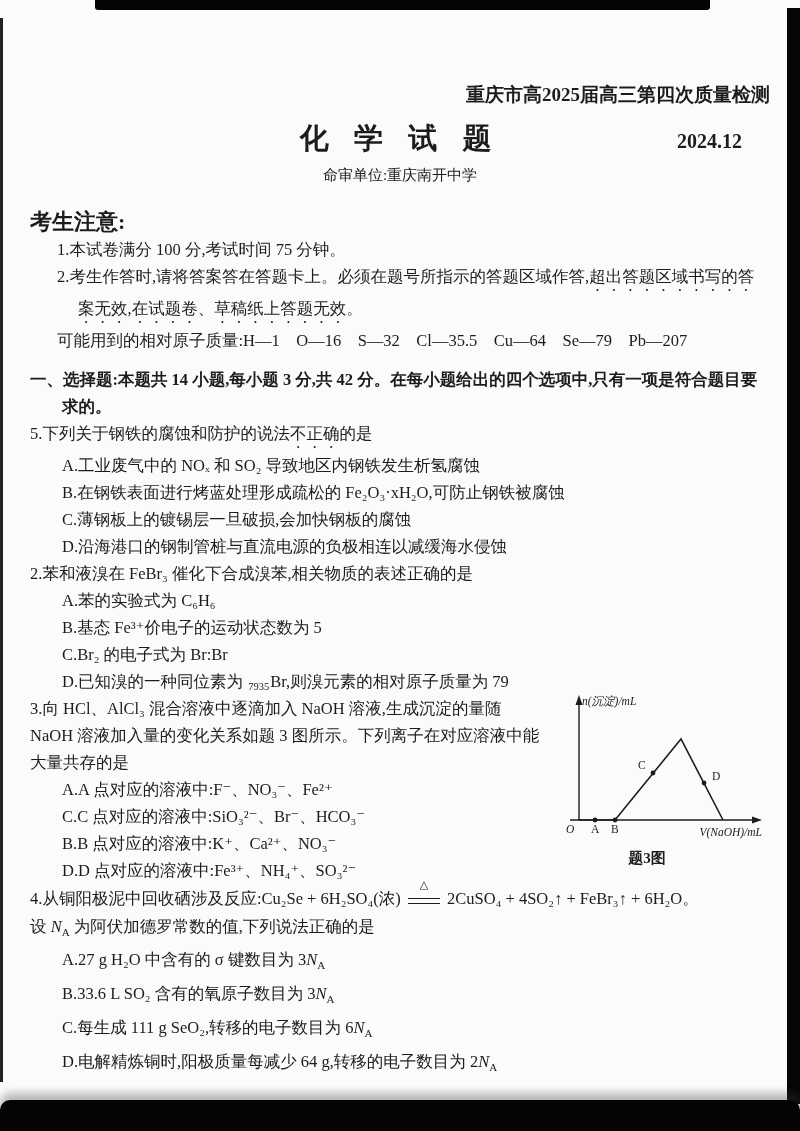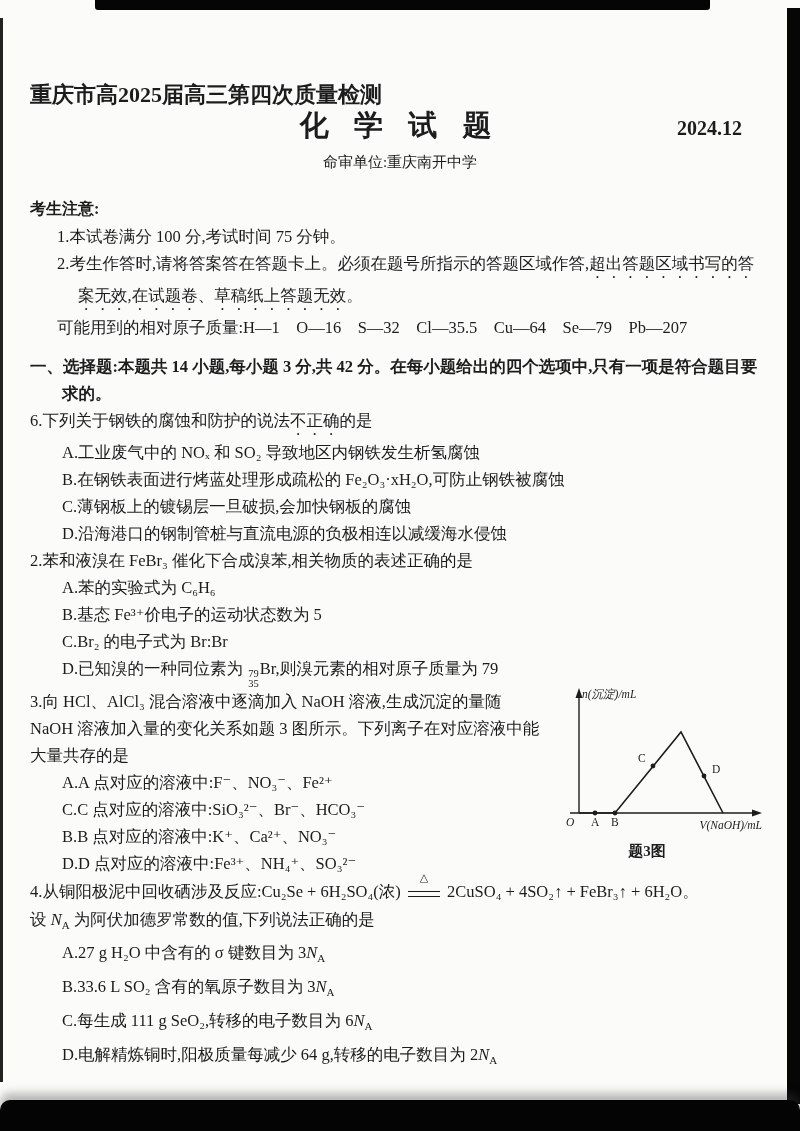--- a/index.html
+++ b/index.html
@@ -6,43 +6,43 @@
   body{font-family:"Liberation Serif","DejaVu Serif",serif;color:#1c1c1c;}
   .page{position:absolute;left:0;top:0;width:800px;height:1131px;box-sizing:border-box;
         padding:84px 30px 0 30px;}
   
   .scan-top{position:absolute;left:95px;top:0;width:615px;height:10px;background:#050505;border-radius:0 0 3px 3px;}
   .scan-right{position:absolute;right:0;top:8px;width:13px;height:1096px;background:#060606;}
   .scan-left{position:absolute;left:0;top:18px;width:3px;height:1064px;background:#222;}
   .scan-bottom{position:absolute;left:0;top:1100px;width:800px;height:31px;background:#040404;
                border-radius:10px 10px 0 0;box-shadow:0 -7px 9px rgba(60,60,60,.35);}
   
-  .exam-line{text-align:left;font-weight:bold;font-size:22px;line-height:22px;}
-  .title-row{position:relative;height:38px;}
+  .exam-line{text-align:right;font-weight:bold;font-size:19px;line-height:22px;}
+  .title-row{position:relative;margin-top:13px;height:38px;}
   .main-title{text-align:center;font-weight:bold;font-size:29px;letter-spacing:9px;line-height:38px;}
   .date{position:absolute;right:28px;top:11px;font-weight:bold;font-size:20px;letter-spacing:0;}
   .unit{text-align:center;font-weight:normal;font-size:15px;margin-top:9px;line-height:18px;}
   
   .notice{margin-top:24px;font-size:16.5px;line-height:27px;}
-  .notice-head{font-weight:bold;font-size:16px;line-height:28px;}
+  .notice-head{font-weight:bold;font-size:22px;line-height:28px;}
   .ni1{margin-left:27px;}
   .ni2{margin-left:48px;text-indent:-21px;}
   .masses{margin-left:27px;}
   .emph{-webkit-text-emphasis:filled dot;-webkit-text-emphasis-position:under right;
         text-emphasis:filled dot;text-emphasis-position:under right;}
   
   .sec-head{margin-top:12px;font-weight:bold;font-size:16.5px;line-height:27px;
             padding-left:32px;text-indent:-32px;}
   .question{font-size:16.5px;line-height:27px;}
   .stem{margin:0;}
   .option{margin-left:32px;}
   .q4 .option{line-height:28.5px;}
   .q4 .stem.rxline{line-height:29px;}
   
-  .iso{display:inline-flex;flex-direction:column;font-size:10.5px;line-height:9.5px;
+  .iso{display:inline-flex;flex-direction:row;font-size:10.5px;line-height:9.5px;
        vertical-align:-3px;text-align:left;margin:10px 1px 0 1px;}
   
   .na i{font-style:italic;}
   .na sub{font-size:11px;}
   
   .rxn{display:inline-block;position:relative;width:38px;height:18px;vertical-align:-3px;}
   .rxn-delta{position:absolute;left:0;right:0;top:-10px;text-align:center;font-size:11px;line-height:11px;}
   .rxn-line{position:absolute;left:3px;right:3px;bottom:3px;height:4px;
             border-top:1.6px solid #1c1c1c;border-bottom:1.6px solid #1c1c1c;}
   
@@ -72,21 +72,21 @@
   <div class="notice">
     <div class="notice-head">考生注意:</div>
     <div class="ni1">1.本试卷满分 100 分,考试时间 75 分钟。</div>
     <div class="ni2"><span>2.考生作答时,请将答案答在答题卡上。必须在题号所指示的答题区域作答,</span><span class="emph">超出答题区域书写</span><span class="emph">的答案无效,在试题卷、草稿纸上答题无效。</span></div>
     <div class="masses">可能用到的相对原子质量:H—1　O—16　S—32　Cl—35.5　Cu—64　Se—79　Pb—207</div>
   </div>
 
   <div class="sec-head">一、选择题:本题共 14 小题,每小题 3 分,共 42 分。在每小题给出的四个选项中,只有一项是符合题目要求的。</div>
 
   <div class="question q1">
-    <p class="stem"><span>6.下列关于钢铁的腐蚀和防护的说法</span><span class="emph">不正确</span><span>的是</span></p>
+    <p class="stem"><span>5.下列关于钢铁的腐蚀和防护的说法</span><span class="emph">不正确</span><span>的是</span></p>
     <div class="option">A.工业废气中的 NOₓ 和 SO₂ 导致地区内钢铁发生析氢腐蚀</div>
     <div class="option">B.在钢铁表面进行烤蓝处理形成疏松的 Fe₂O₃·xH₂O,可防止钢铁被腐蚀</div>
     <div class="option">C.薄钢板上的镀锡层一旦破损,会加快钢板的腐蚀</div>
     <div class="option">D.沿海港口的钢制管桩与直流电源的负极相连以减缓海水侵蚀</div>
   </div>
 
   <div class="question q2">
     <p class="stem">2.苯和液溴在 FeBr₃ 催化下合成溴苯,相关物质的表述正确的是</p>
     <div class="option">A.苯的实验式为 C₆H₆</div>
     <div class="option">B.基态 Fe³⁺价电子的运动状态数为 5</div>

